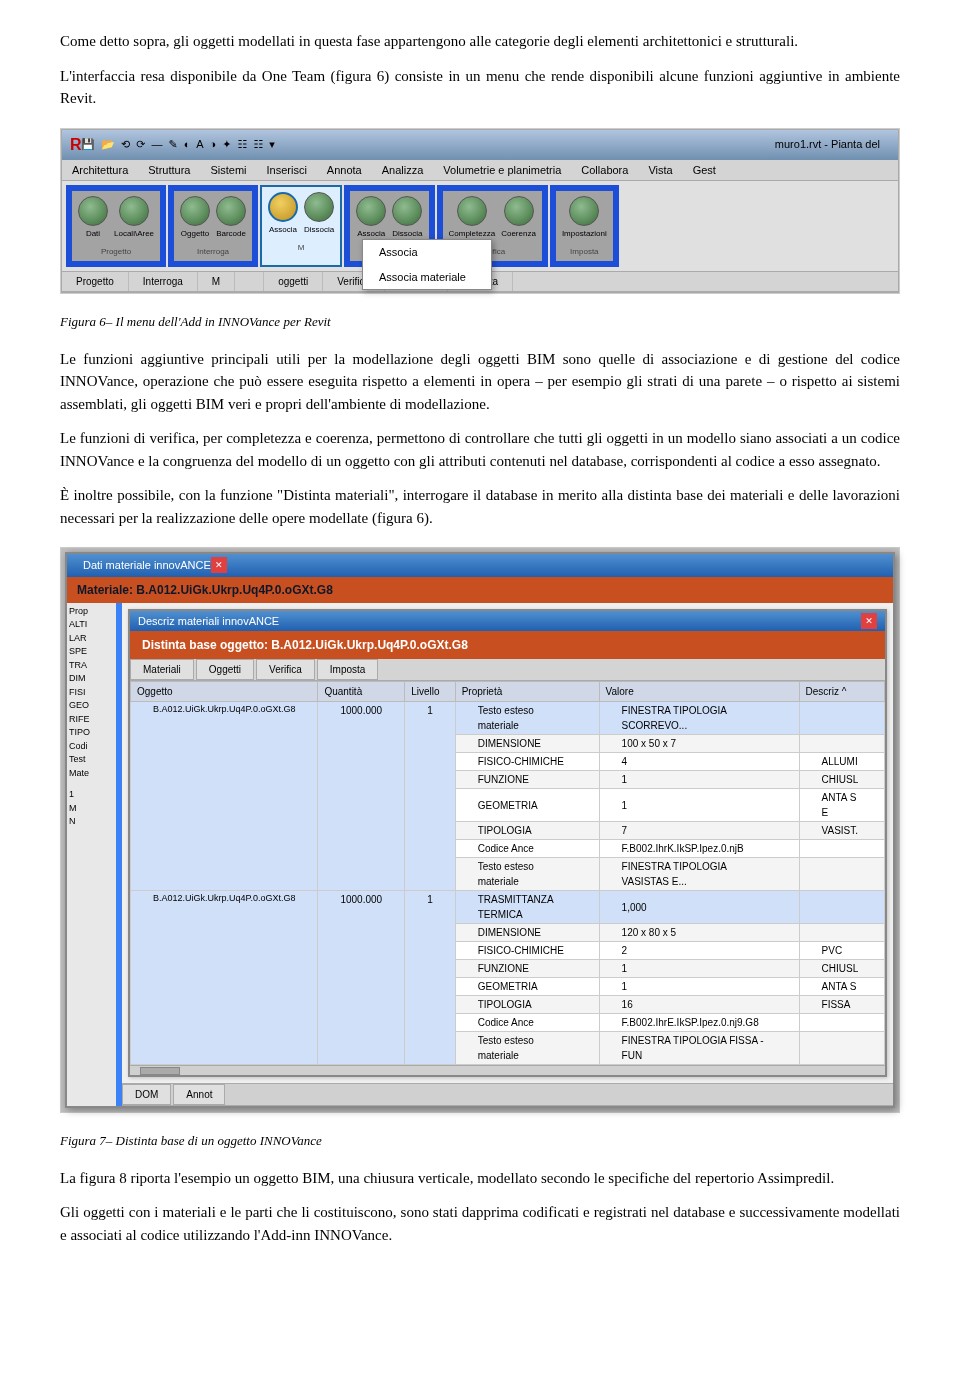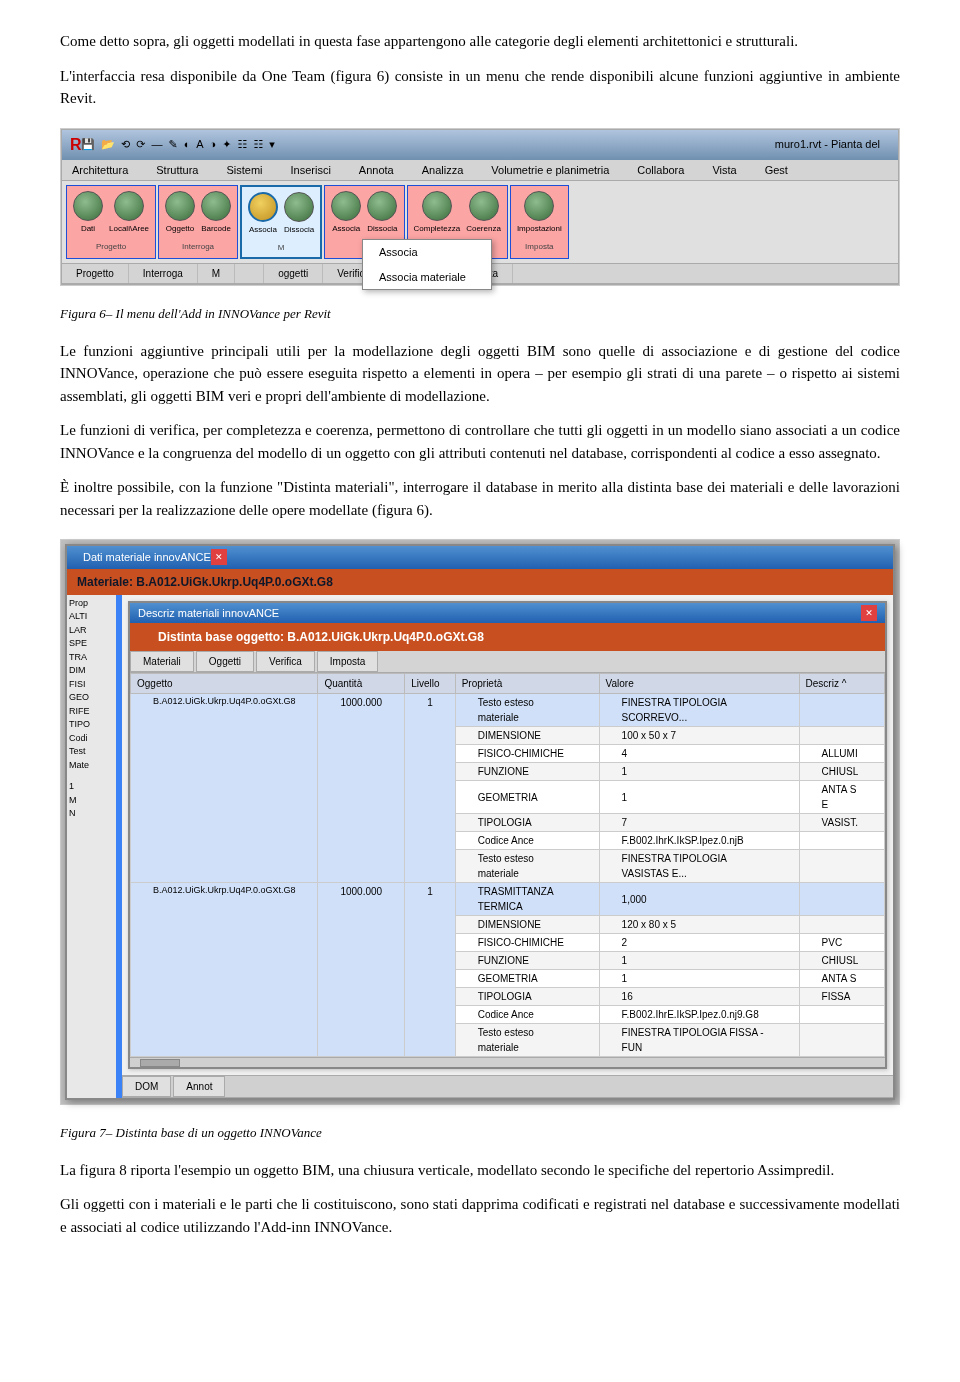--- a/index.html
+++ b/index.html
@@ -33,21 +33,21 @@
       font-size: 11px;
       font-family: Arial, sans-serif;
       padding: 3px 8px;
       display: flex;
       justify-content: space-between;
       align-items: center;
     }
     .revit-menubar {
       background: #d4d4d4;
       display: flex;
-      gap: 8px;
+      gap: 0;
       font-family: Arial, sans-serif;
       font-size: 11px;
       border-bottom: 1px solid #aaa;
     }
     .revit-menu-item {
       padding: 2px 10px;
       cursor: pointer;
     }
     .revit-ribbon {
       background: #e0e0e0;
@@ -57,22 +57,22 @@
       border-bottom: 1px solid #aaa;
       font-family: Arial, sans-serif;
       font-size: 9px;
       min-height: 80px;
       position: relative;
     }
     .revit-ribbon-group {
       display: flex;
       flex-direction: column;
       align-items: center;
-      border: 1px solid #1d4ed8;
-      background: #fca5a5;
+      border: 6px solid #1d4ed8;
+      background: #a3a3a3;
       padding: 3px 4px;
       min-width: 50px;
       gap: 2px;
     }
     .revit-ribbon-btn {
       display: flex;
       flex-direction: column;
       align-items: center;
       cursor: pointer;
       padding: 2px;
@@ -169,21 +169,21 @@
       color: #fff;
       padding: 2px 8px;
       display: flex;
       justify-content: space-between;
       align-items: center;
       font-size: 11px;
     }
     .dialog-inner-header {
       background: #c85020;
       color: #fff;
-      padding: 5px 28px;
+      padding: 5px 12px;
       font-size: 12px;
       font-weight: bold;
     }
     .data-table {
       width: 100%;
       border-collapse: collapse;
       font-size: 10px;
       font-family: Arial, sans-serif;
     }
     .data-table th {

